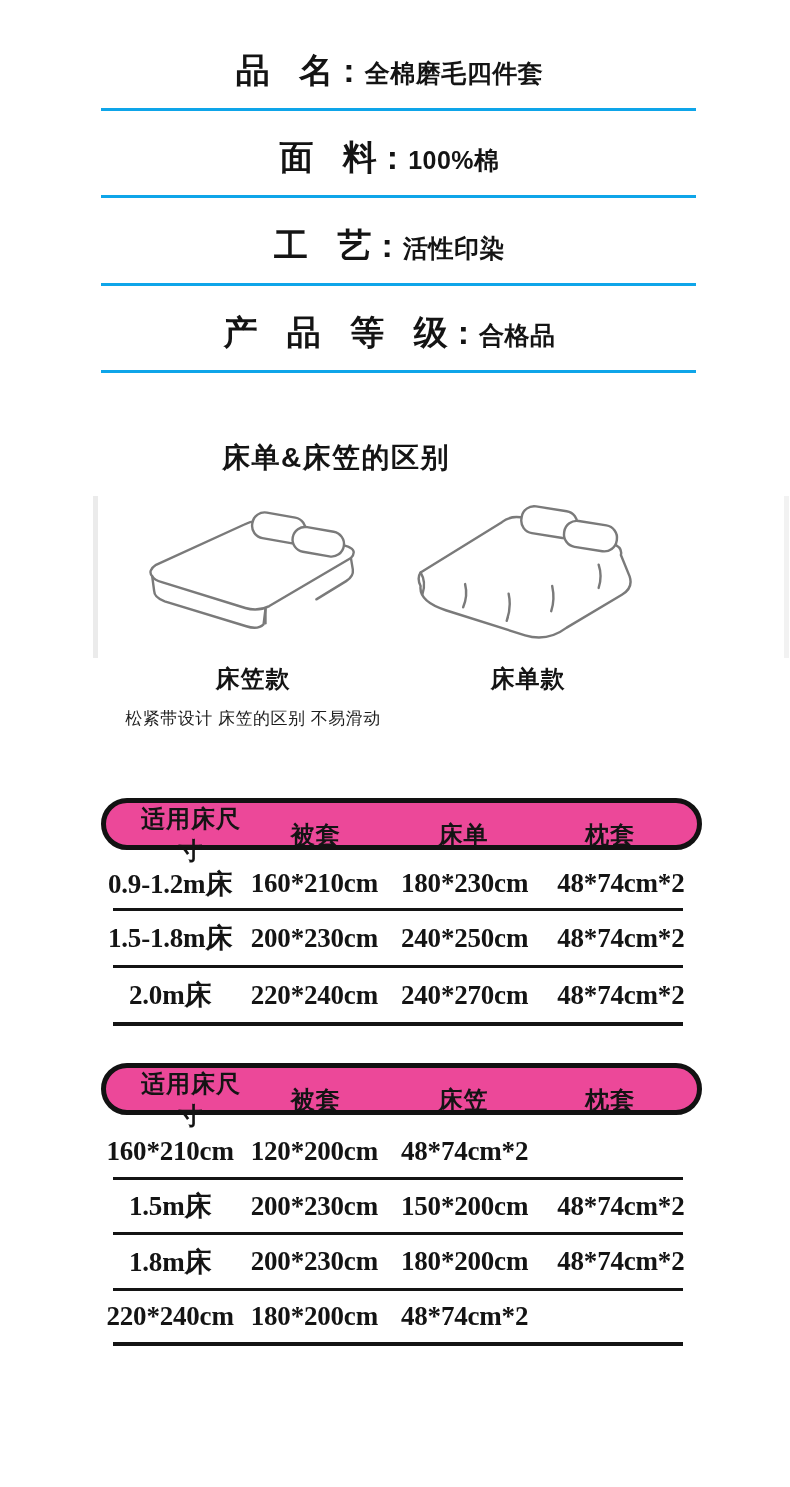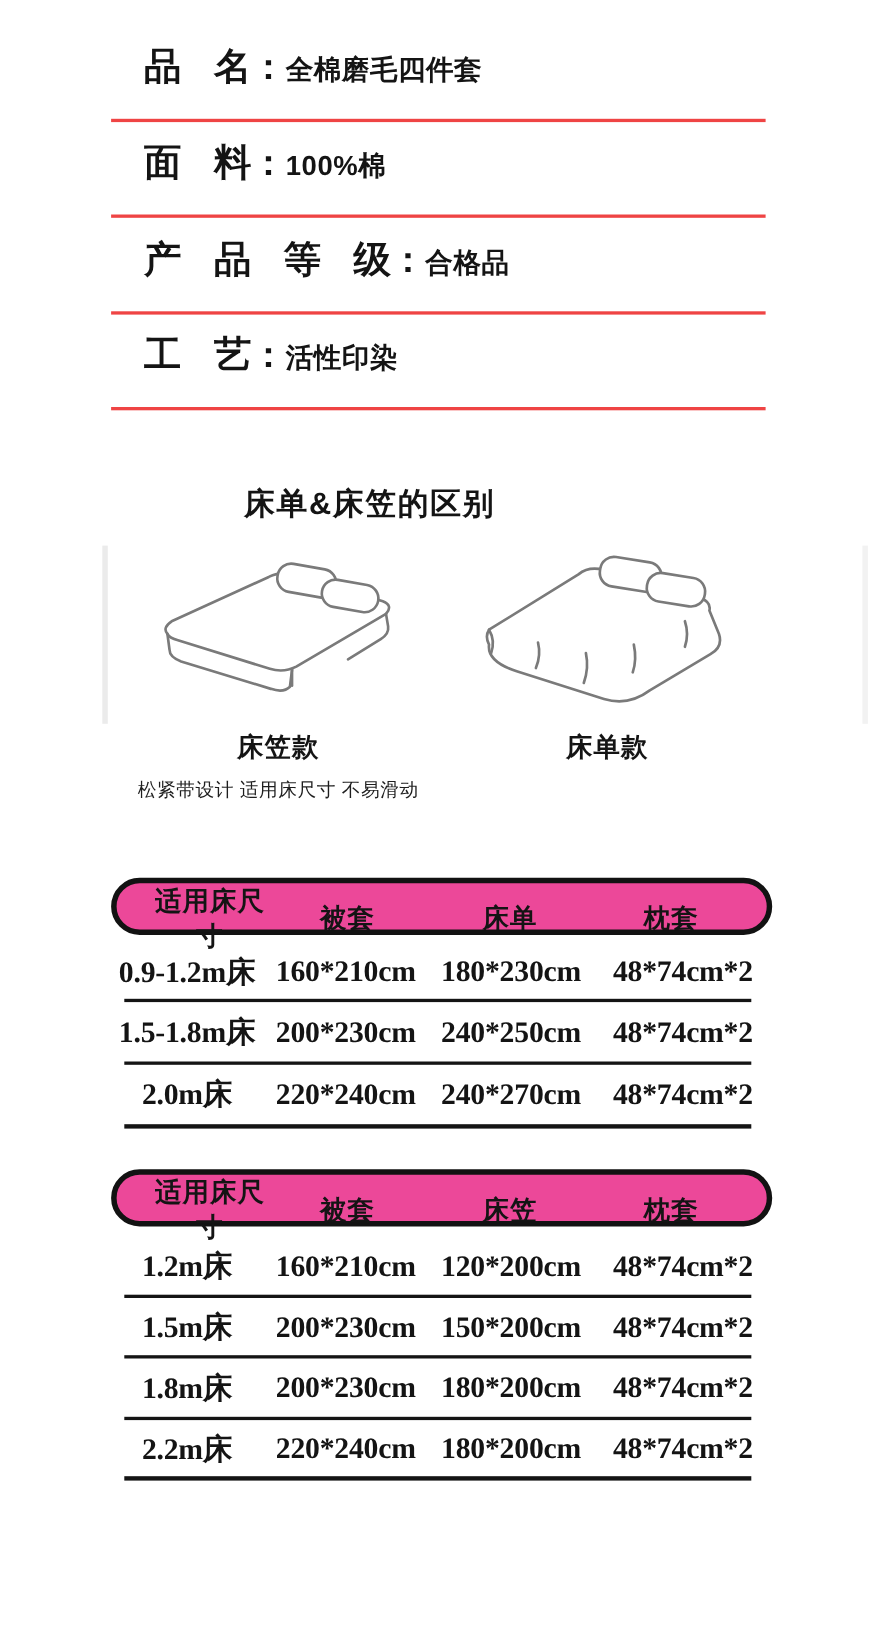--- a/index.html
+++ b/index.html
@@ -4,37 +4,37 @@
 <style>
   html,body{margin:0;padding:0;}
   body{
     width:790px;height:1487px;background:#ffffff;
     font-family:"Liberation Sans","DejaVu Sans",sans-serif;
     color:#141414;position:relative;overflow:hidden;
   }
   
   .info{position:absolute;left:101px;top:23px;width:595px;}
   .info-row{
-    box-sizing:border-box;height:87.5px;border-bottom:3px solid #ef4444;
-    display:flex;justify-content:flex-start;align-items:flex-end;
-    padding:0 48px 24px 30px;
+    box-sizing:border-box;height:87.5px;border-bottom:3px solid #0ea5e9;
+    display:flex;justify-content:center;align-items:flex-end;
+    padding:0 48px 14px 30px;
   }
   .info-label{font-size:34px;font-weight:900;letter-spacing:10px;white-space:pre;}
   .info-value{font-size:25px;font-weight:600;letter-spacing:.5px;padding-bottom:4px;}
   
   .cmp-title{
     position:absolute;top:439px;left:0;width:672px;margin:0;
     text-align:center;font-size:28px;font-weight:600;letter-spacing:1.5px;
   }
   .edge-strip{position:absolute;top:496px;height:162px;width:5px;}
   .edge-strip.left{left:93px;background:#ebebeb;}
   .edge-strip.right{left:784px;background:#f2f2f2;}
   .figure{position:absolute;top:497px;width:310px;text-align:center;}
   .figure.fl{left:98px;}
-  .figure.fr{left:397px;}
+  .figure.fr{left:373px;}
   .bed-svg{display:block;margin:0 auto;}
   .fig-caption{font-size:24px;font-weight:700;letter-spacing:1px;margin-top:16px;}
   .fig-desc{font-size:17px;font-weight:400;color:#1e1e1e;letter-spacing:.5px;margin-top:12px;}
   
   .size-table{position:absolute;left:101px;width:601px;}
   .t1{top:798px;}
   .t2{top:1063px;}
   .pill{
     box-sizing:border-box;height:52px;background:#ec4899;
     border:5px solid #121212;border-radius:26px;
@@ -66,45 +66,45 @@
   <section class="info">
     <div class="info-row">
       <span class="info-label">品 名:</span>
       <span class="info-value">全棉磨毛四件套</span>
     </div>
     <div class="info-row">
       <span class="info-label">面 料:</span>
       <span class="info-value">100%棉</span>
     </div>
     <div class="info-row">
+      <span class="info-label">工 艺:</span>
+      <span class="info-value">活性印染</span>
+    </div>
+    <div class="info-row">
       <span class="info-label">产 品 等 级:</span>
       <span class="info-value">合格品</span>
-    </div>
-    <div class="info-row">
-      <span class="info-label">工 艺:</span>
-      <span class="info-value">活性印染</span>
     </div>
   </section>
 
   <h2 class="cmp-title">床单&amp;床笠的区别</h2>
 
   <div class="edge-strip left"></div>
   <div class="edge-strip right"></div>
 
   <div class="figure fl">
     <svg class="bed-svg" width="240" height="150" viewBox="0 0 250 155" fill="none" stroke="#7a7a7a" stroke-width="2.5" stroke-linecap="round" stroke-linejoin="round">
       <path d="M20,82 Q15,76 24,70 L116,28 Q128,22 141,26 L224,51 Q234,55 227,63 L142,113 Q130,119 117,115 L30,88 Q22,86 20,82 Z" fill="#ffffff"></path>
       <path d="M20,82 L22,97 Q22,104 33,108 L118,134 Q130,138 136,132 L138,116"></path>
       <path d="M227,63 L229,75 Q230,82 222,87 L191,106"></path>
       <path d="M138,116 L138,131"></path>
       <rect x="124" y="18" width="56" height="27" rx="13" fill="#ffffff" transform="rotate(10 152 31)"></rect>
       <rect x="166" y="33" width="54" height="26" rx="13" fill="#ffffff" transform="rotate(10 193 46)"></rect>
     </svg>
     <div class="fig-caption">床笠款</div>
-    <div class="fig-desc">松紧带设计 适用床尺寸 不易滑动</div>
+    <div class="fig-desc">松紧带设计 床笠的区别 不易滑动</div>
   </div>
 
   <div class="figure fr">
     <svg class="bed-svg" width="250" height="150" viewBox="0 0 250 155" fill="none" stroke="#7a7a7a" stroke-width="2.5" stroke-linecap="round" stroke-linejoin="round">
       <path d="M14,78 L98,26 Q108,18 122,22 L212,48 Q223,52 221,60 L230,82 Q234,94 222,101 L165,135 Q145,150 122,143 L40,117 Q12,108 14,92 Q10,84 14,78 Z" fill="#ffffff"></path>
       <path d="M14,78 Q20,88 16,100"></path>
       <path d="M60,90 Q63,102 58,114"></path>
       <path d="M105,100 Q108,114 103,128"></path>
       <path d="M150,92 Q153,106 149,118"></path>
       <path d="M198,70 Q202,82 198,94"></path>
@@ -145,42 +145,40 @@
   </div>
 
   <div class="size-table t2">
     <div class="pill">
       <div class="th c1">适用床尺寸</div>
       <div class="th">被套</div>
       <div class="th">床笠</div>
       <div class="th c4">枕套</div>
     </div>
     <div class="t-row row1">
-      <div class="td">1.2m床</div>
       <div class="td">160*210cm</div>
       <div class="td">120*200cm</div>
       <div class="td">48*74cm*2</div>
     </div>
     <div class="rule"></div>
     <div class="t-row row2">
       <div class="td">1.5m床</div>
       <div class="td">200*230cm</div>
       <div class="td">150*200cm</div>
       <div class="td">48*74cm*2</div>
     </div>
     <div class="rule"></div>
     <div class="t-row row3">
       <div class="td">1.8m床</div>
       <div class="td">200*230cm</div>
       <div class="td">180*200cm</div>
       <div class="td">48*74cm*2</div>
     </div>
     <div class="rule"></div>
     <div class="t-row row4">
-      <div class="td">2.2m床</div>
       <div class="td">220*240cm</div>
       <div class="td">180*200cm</div>
       <div class="td">48*74cm*2</div>
     </div>
     <div class="rule thick"></div>
   </div>
 
 </div>
 
 </body></html>

